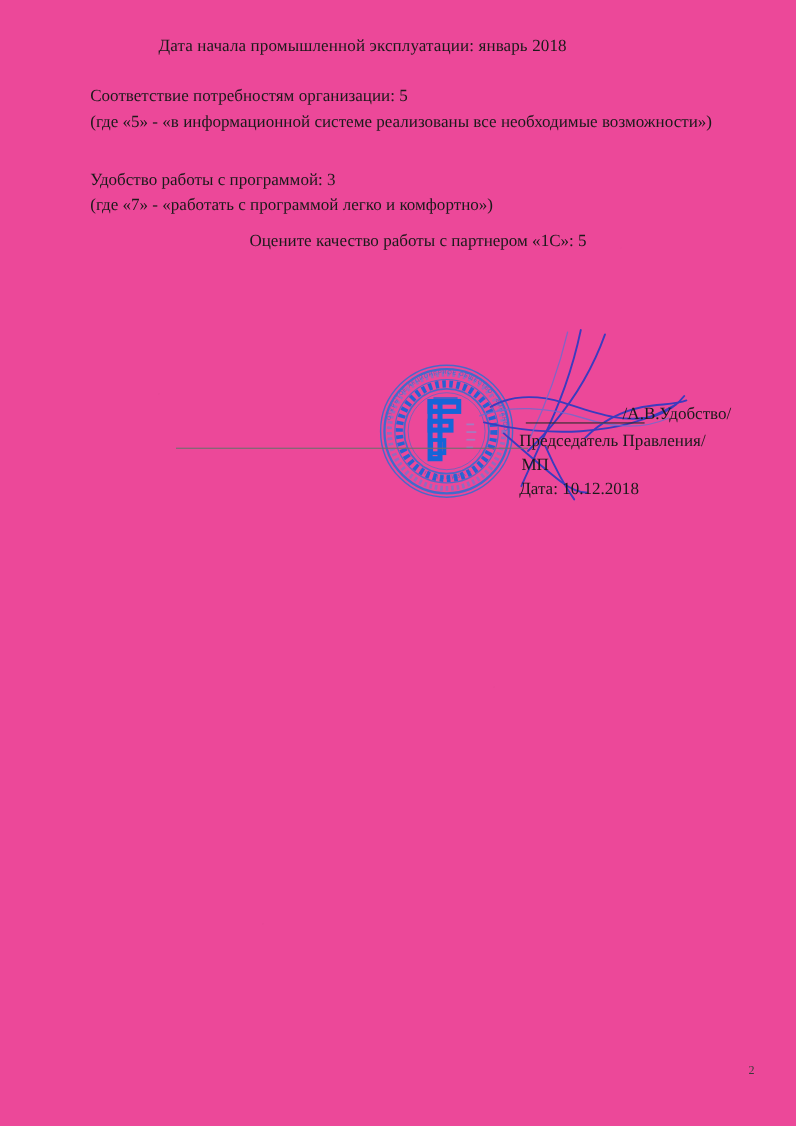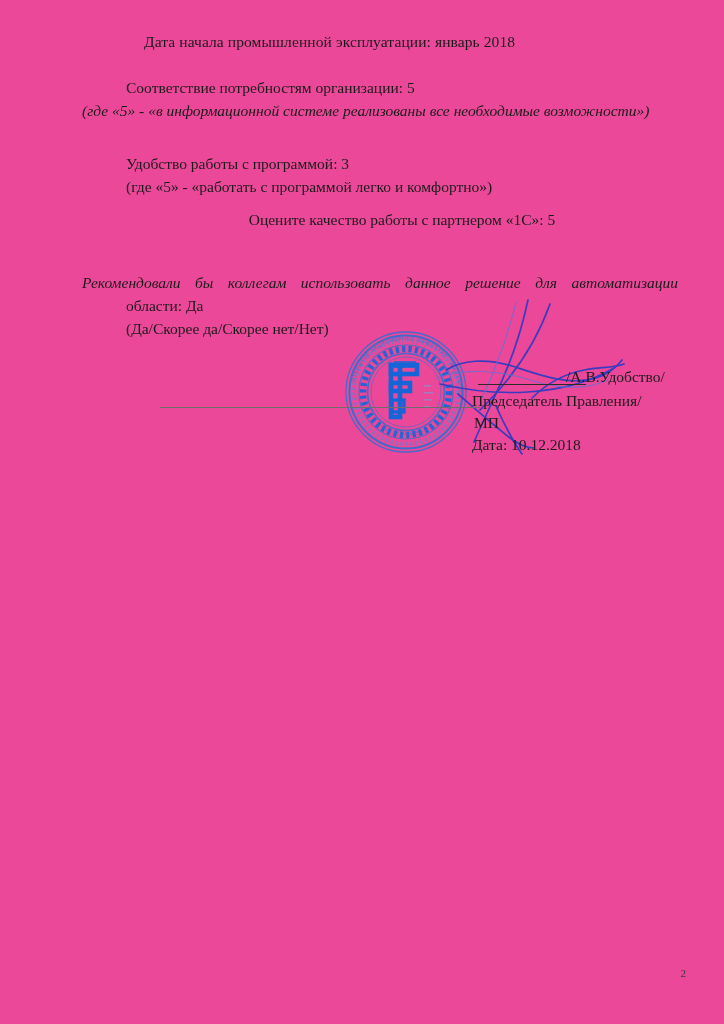--- a/index.html
+++ b/index.html
@@ -40,23 +40,22 @@
   .body-block {
     position: absolute;
     left: 82px;
     width: 596px;
     font-size: 15.5px;
     line-height: 23px;
   }
   .just {
     text-align: justify;
     text-align-last: left;
-    font-style: italic;
-  }
-  .nowrap { white-space: nowrap; margin-left: 44px; }
+  }
+  .nowrap { white-space: nowrap; }
 
   
   .sign-area {
     position: absolute;
     left: 330px;
     top: 300px;
     width: 360px;
     height: 190px;
   }
 
@@ -143,32 +142,27 @@
 
   <div class="doc-heading">Дата начала промышленной эксплуатации: январь 2018</div>
 
   <div class="body-block" style="top:76px;">
     <div class="nowrap">Соответствие потребностям организации:  5</div>
     <div class="just">(где «5» - «в информационной системе реализованы все необходимые возможности»)</div>
   </div>
 
   <div class="body-block" style="top:152px;">
     <div class="nowrap">Удобство работы с программой:  3</div>
-    <div class="nowrap">(где «5» - «работать с программой легко и комфортно»)</div>
+    <div class="nowrap">(где «7» - «работать с программой легко и комфортно»)</div>
   </div>
 
   <div class="body-block" style="top:208px;text-align:center;">
     <div class="nowrap">Оцените качество работы с партнером «1С»:  5</div>
   </div>
 
-  <div class="body-block" style="top:271px;">
-    <div class="just" style="text-align-last:justify;">Рекомендовали бы коллегам использовать данное решение для автоматизации</div>
-    <div class="nowrap">области:  Да</div>
-    <div class="nowrap">(Да/Скорее да/Скорее нет/Нет)</div>
-  </div>
 
   <div class="sign-area">
 
     <div class="stamp">
       <svg width="124" height="124" viewBox="0 0 124 124" aria-hidden="true">
         <g fill="none" stroke="#2f6fd0">
           <circle cx="62" cy="62" r="60" stroke-width="1.3" opacity="0.85"></circle>
           <circle cx="62" cy="62" r="56.5" stroke-width="2.1" opacity="0.9"></circle>
           <circle cx="62" cy="62" r="47" stroke-width="1.1" opacity="0.8"></circle>
           <circle cx="62" cy="62" r="38.5" stroke-width="1.6" opacity="0.85"></circle>

